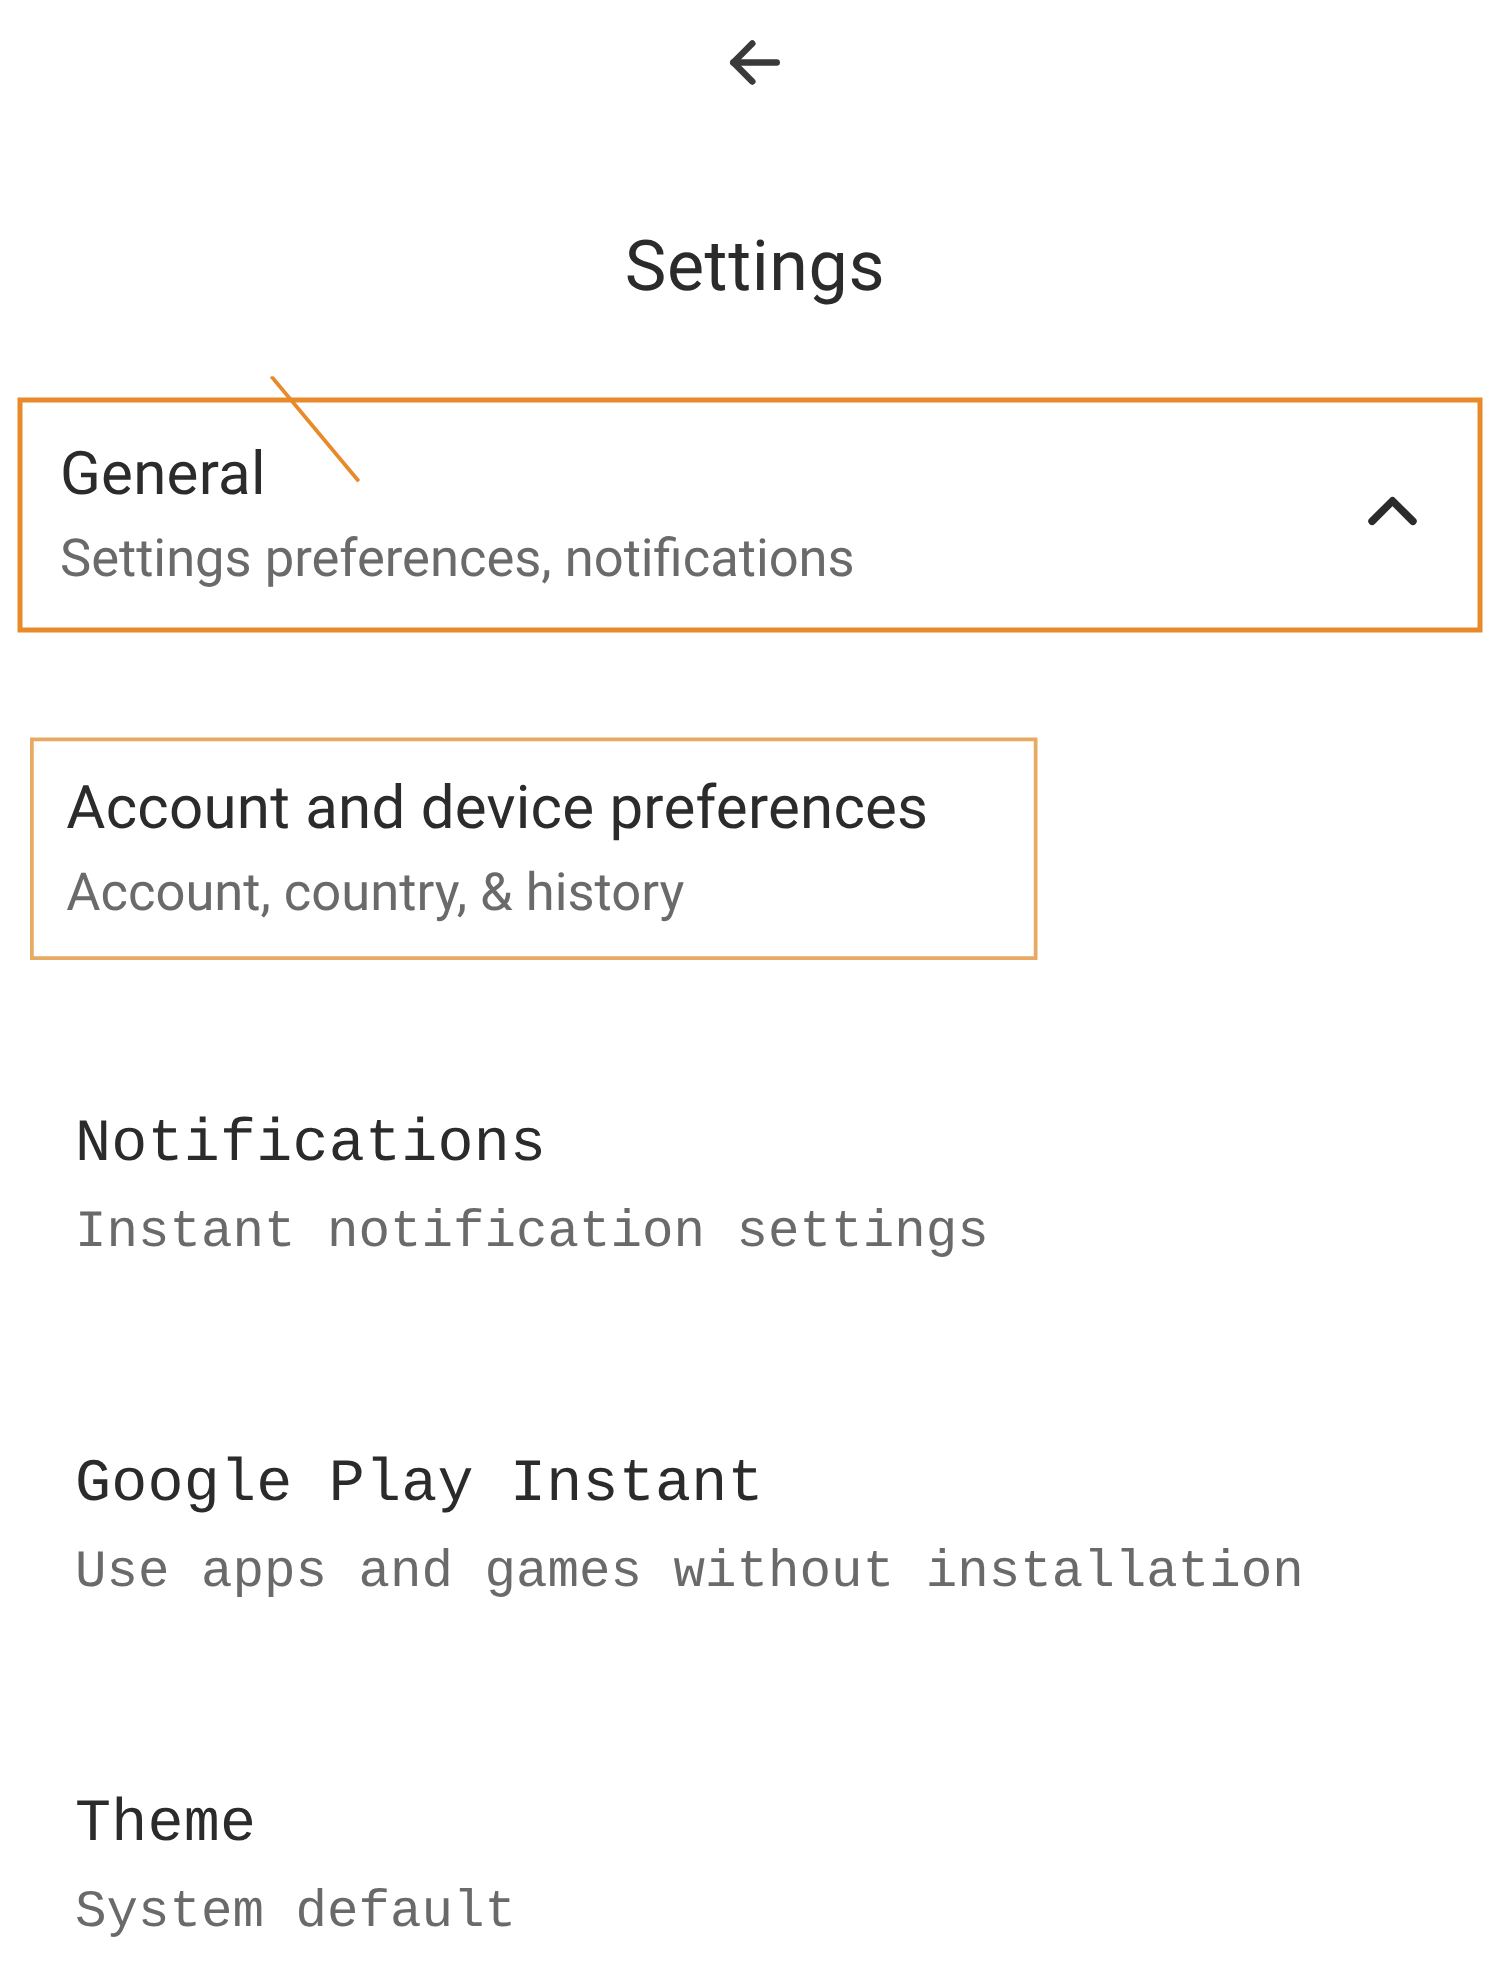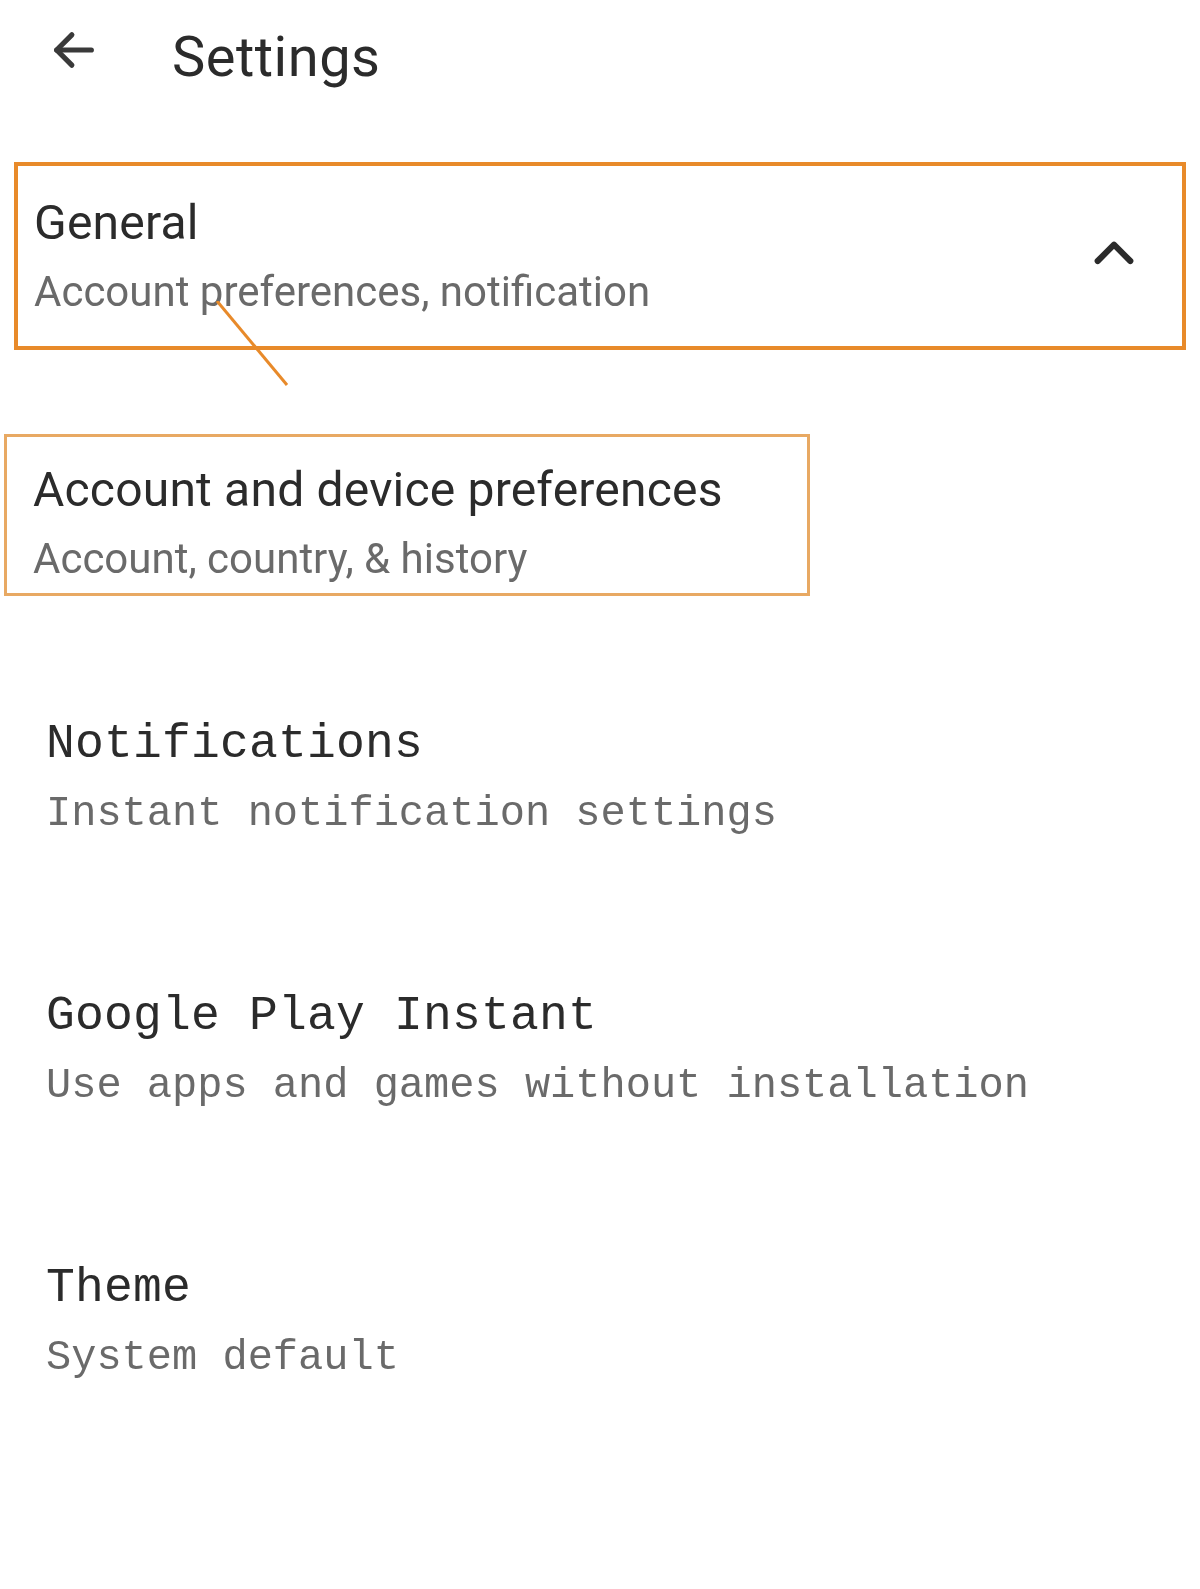--- a/index.html
+++ b/index.html
@@ -9,42 +9,43 @@
     }
     body {
       font-family: Roboto, 'Helvetica Neue', Arial, sans-serif;
       background: #ffffff;
       width: 1200px;
       height: 1589px;
       position: relative;
     }
     .header {
       display: flex;
-      align-items: flex-start;
+      align-items: center;
       padding: 24px 40px 24px 48px;
-      gap: 72px;
+      gap: 104px;
+      flex-direction: column;
     }
     .back-btn {
       display: flex;
       align-items: center;
       justify-content: center;
       cursor: pointer;
       color: #3a3a3a;
     }
     .page-title {
       font-size: 56px;
       font-weight: 400;
       color: #2b2b2b;
       letter-spacing: 0.5px;
     }
     .content {
       padding-top: 48px;
     }
     .item {
-      padding: 28px 30px 28px 16px;
+      padding: 28px 30px 28px 30px;
       position: relative;
       cursor: pointer;
       background: #ffffff;
     }
     .item-title {
       font-size: 48px;
       font-weight: 400;
       color: #2b2b2b;
       line-height: 1.2;
       letter-spacing: 0.2px;
@@ -65,24 +66,24 @@
     }
     .chevron-wrap {
       position: absolute;
       right: 40px;
       top: 50%;
       transform: translateY(-50%);
       color: #2b2b2b;
     }
     .highlight-box-2 {
       border: 3px solid #e8a963;
-      margin-left: 4px;
+      margin-left: 24px;
       margin-top: 84px;
       width: 806px;
-      padding: 24px 26px 8px 26px;
+      padding: 24px 26px 24px 26px;
     }
     .plain-item {
       margin-left: 30px;
       margin-right: 30px;
       font-family: Liberation Mono, monospace;
     }
     .gap-large {
       margin-top: 92px;
     }
     .connector {
@@ -102,21 +103,21 @@
       <polyline points="11 5 4 12 11 19"></polyline>
     </svg>
   </div>
   <div class="page-title">Settings</div>
 </div>
 
 <div class="content">
 
   <div class="item highlight-box-1">
     <div class="item-title">General</div>
-    <div class="item-subtitle">Account preferences, notification</div>
+    <div class="item-subtitle">Settings preferences, notifications</div>
     <div class="chevron-wrap">
       <svg width="56" height="56" viewBox="0 0 24 24" fill="none" stroke="currentColor" stroke-width="2.6" stroke-linecap="round" stroke-linejoin="round">
         <polyline points="5 15 12 8 19 15"></polyline>
       </svg>
     </div>
   </div>
 
   <svg class="connector" width="200" height="100">
     <line x1="85" y1="0" x2="155" y2="84" stroke="#e88a2a" stroke-width="3"></line>
   </svg>

